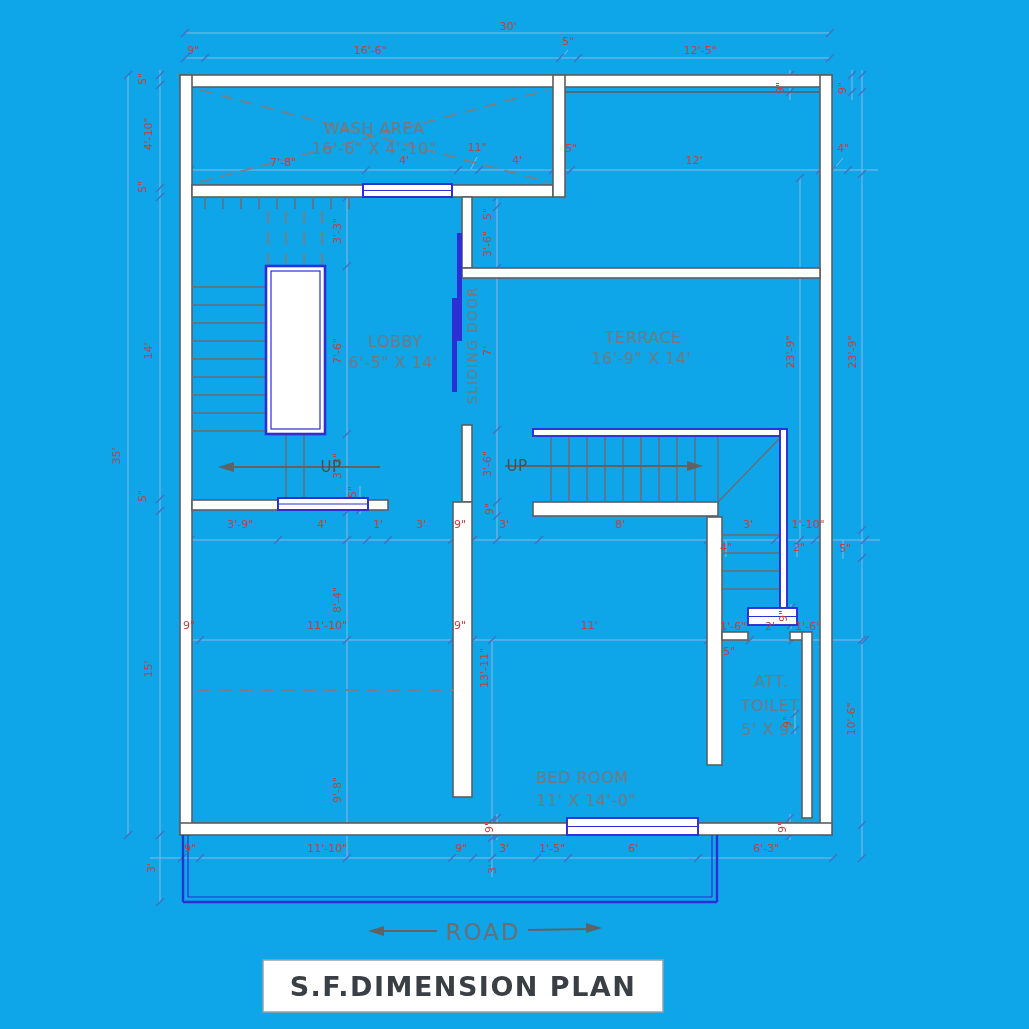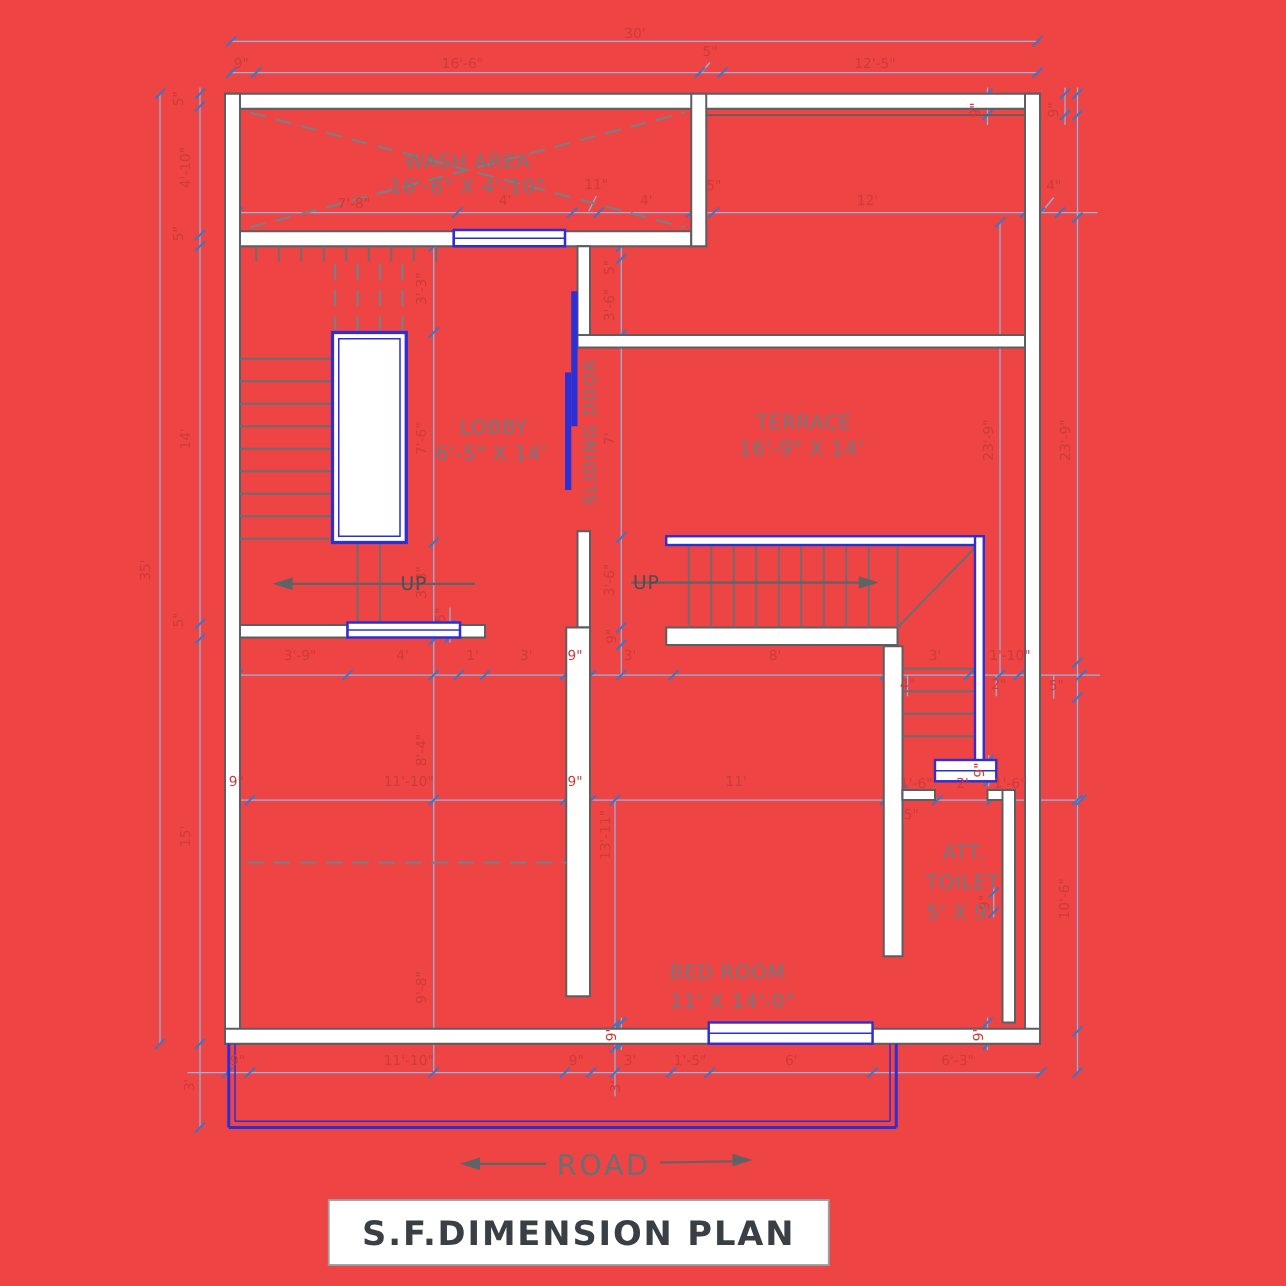--- a/index.html
+++ b/index.html
@@ -1,16 +1,16 @@
 <!DOCTYPE html>
 <html><head>
 <meta charset="utf-8">
 <style>
   html,body{margin:0;padding:0;background:#ffffff;}
-  #stage{position:relative;width:1029px;height:1029px;background:#ef4444;overflow:hidden;
+  #stage{position:relative;width:1029px;height:1029px;background:#0ea5e9;overflow:hidden;
          font-family:"DejaVu Sans","Liberation Sans",sans-serif;}
   svg{position:absolute;left:0;top:0;}
   text{font-family:"DejaVu Sans","Liberation Sans",sans-serif;}
   .dim-t{fill:#cf3a3a;font-size:11px;}
   .room-t{fill:#74787d;font-size:16px;letter-spacing:.5px;}
   .up-t{fill:#4a4e52;font-size:15px;letter-spacing:.5px;}
   .slide-t{fill:#74787d;font-size:13.5px;letter-spacing:1.5px;}
   .road-t{fill:#6b6f73;font-size:23px;letter-spacing:2px;}
   .title-t{fill:#3a3f45;font-size:27px;font-weight:bold;letter-spacing:1.5px;}
 </style>

